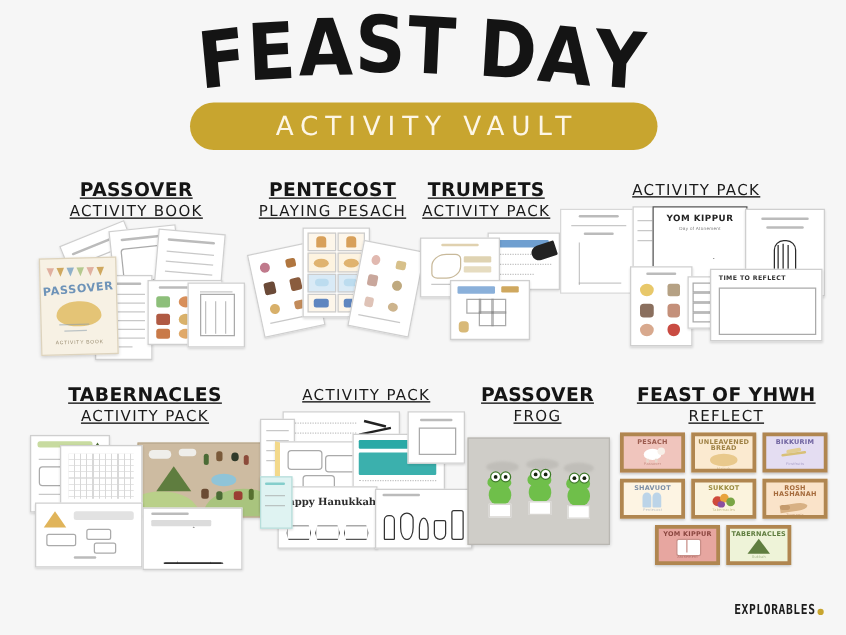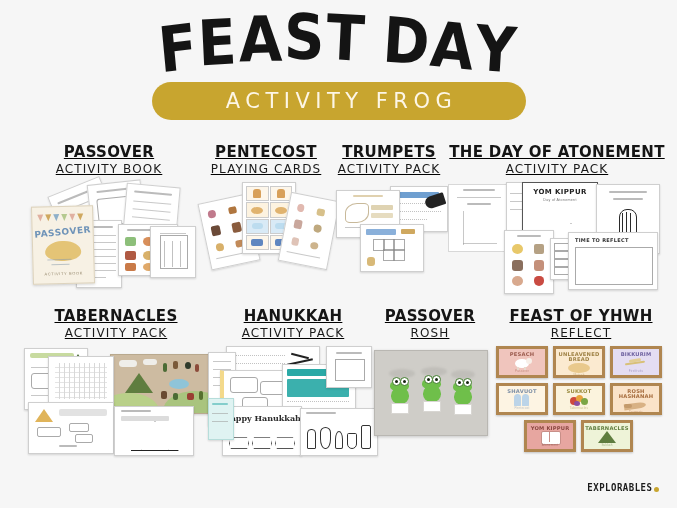--- a/index.html
+++ b/index.html
@@ -177,21 +177,21 @@
 <body>
 
 <div class="page">
 
   <div class="header">
     <div class="title">
       <span class="t1">F</span><span class="t2">E</span><span class="t3">A</span><span class="t4">S</span><span class="t5">T</span><span class="gap"></span><span class="t6">D</span><span class="t7">A</span><span class="t8">Y</span>
     </div>
   </div>
   <div class="pill">
-    <div class="pill-text">ACTIVITY FROG</div>
+    <div class="pill-text">ACTIVITY VAULT</div>
   </div>
 
   <div class="block" style="left:24px;top:144px;width:170px;">
     <div class="blk-title">PASSOVER</div>
     <div class="blk-sub">ACTIVITY BOOK</div>
     <div class="thumb" style="height:120px;">
 
       <div class="sheet" style="left:34px;top:2px;width:54px;height:66px;transform:rotate(-22deg);">
         <div class="txtline" style="left:6px;top:8px;width:34px;"></div>
         <div class="ln" style="left:6px;top:18px;width:40px;"></div>
@@ -260,21 +260,21 @@
           <div class="ln" style="left:0;top:2px;width:24px;background:#8a9cab;"></div>
           <div class="ln" style="left:4px;top:7px;width:18px;background:#8a9cab;"></div>
         </div>
         <div class="pv-small">ACTIVITY BOOK</div>
       </div>
     </div>
   </div>
 
   <div class="block" style="left:196px;top:144px;width:140px;">
     <div class="blk-title">PENTECOST</div>
-    <div class="blk-sub">PLAYING CARDS</div>
+    <div class="blk-sub">PLAYING PESACH</div>
     <div class="thumb" style="height:110px;">
 
       <div class="sheet" style="left:8px;top:16px;width:48px;height:66px;transform:rotate(-12deg);">
         <div class="sq" style="left:7px;top:8px;width:8px;height:8px;background:#c07a8c;border-radius:50%;"></div>
         <div class="sq" style="left:28px;top:9px;width:8px;height:7px;background:#b0763f;"></div>
         <div class="sq" style="left:7px;top:24px;width:9px;height:10px;background:#6b4a38;"></div>
         <div class="sq" style="left:28px;top:25px;width:9px;height:10px;background:#8a5c3e;"></div>
         <div class="sq" style="left:8px;top:42px;width:8px;height:8px;background:#d8b06a;border-radius:50%;"></div>
         <div class="sq" style="left:28px;top:43px;width:8px;height:7px;background:#c28b5a;"></div>
         <div class="ln" style="left:6px;top:56px;width:34px;"></div>
@@ -349,21 +349,20 @@
         <div class="bx" style="left:22px;top:14px;width:10px;height:10px;"></div>
         <div class="bx" style="left:32px;top:14px;width:10px;height:10px;"></div>
         <div class="bx" style="left:22px;top:24px;width:10px;height:10px;"></div>
         <div class="bx" style="left:32px;top:24px;width:10px;height:10px;"></div>
         <div class="sq" style="left:6px;top:32px;width:8px;height:9px;background:#d8b978;border-radius:3px;"></div>
       </div>
     </div>
   </div>
 
   <div class="block" style="left:444px;top:144px;width:226px;">
-    <div class="blk-title">THE DAY OF ATONEMENT</div>
     <div class="blk-sub">ACTIVITY PACK</div>
     <div class="thumb" style="height:120px;">
 
       <div class="sheet" style="left:4px;top:2px;width:60px;height:66px;border-color:#d8d8d8;box-shadow:none;">
         <div class="txtline" style="left:14px;top:4px;width:32px;"></div>
         <div class="ln" style="left:8px;top:12px;width:44px;"></div>
         <div class="txtline" style="left:18px;top:18px;width:24px;"></div>
         <div class="ln" style="left:14px;top:26px;width:1px;height:34px;background:#9a9a9a;"></div>
         <div class="ln" style="left:14px;top:58px;width:34px;"></div>
       </div>
@@ -473,21 +472,20 @@
         <div style="position:absolute;left:16px;top:16px;width:46px;height:28px;">
           <div style="position:absolute;left:0;bottom:0;width:46px;height:28px;clip-path:polygon(50% 0,100% 100%,0 100%);border:1px solid #222;"></div>
           <div style="position:absolute;left:10px;bottom:0;width:26px;height:28px;clip-path:polygon(50% 0,100% 100%,0 100%);border-left:1px solid #444;border-right:1px solid #444;"></div>
           <div style="position:absolute;left:0;bottom:0;width:46px;height:1px;background:#222;"></div>
         </div>
       </div>
     </div>
   </div>
 
   <div class="block" style="left:208px;top:308px;width:170px;">
-    <div class="blk-title">HANUKKAH</div>
     <div class="blk-sub">ACTIVITY PACK</div>
     <div class="thumb" style="height:112px;">
 
       <div class="sheet" style="left:18px;top:0px;width:92px;height:62px;">
         <div class="lnd" style="left:6px;top:8px;width:52px;"></div>
         <div class="lnd" style="left:6px;top:16px;width:52px;"></div>
         <div class="lnd" style="left:6px;top:24px;width:40px;"></div>
         <div style="position:absolute;left:60px;top:6px;width:26px;height:22px;">
           <div style="position:absolute;left:0;top:8px;width:26px;height:2px;background:#222;transform:rotate(-12deg);"></div>
           <div style="position:absolute;left:4px;top:2px;width:18px;height:2px;background:#222;transform:rotate(14deg);"></div>
@@ -544,21 +542,21 @@
       <div class="sheet" style="left:0px;top:52px;width:24px;height:40px;background:#dff3f2;border-color:#b6ddda;">
         <div class="txtline" style="left:3px;top:4px;width:16px;background:#2aa9a6;"></div>
         <div class="ln" style="left:3px;top:14px;width:16px;"></div>
         <div class="ln" style="left:3px;top:22px;width:16px;"></div>
       </div>
     </div>
   </div>
 
   <div class="block" style="left:374px;top:308px;width:112px;">
     <div class="blk-title">PASSOVER</div>
-    <div class="blk-sub">ROSH</div>
+    <div class="blk-sub">FROG</div>
     <div class="thumb" style="height:90px;">
       <div class="photo" style="left:0px;top:4px;width:112px;height:84px;">
         <div class="shadowblob" style="left:14px;top:18px;width:26px;height:9px;"></div>
         <div class="shadowblob" style="left:46px;top:16px;width:26px;height:9px;"></div>
         <div class="shadowblob" style="left:76px;top:19px;width:24px;height:9px;"></div>
 
         <div class="frog" style="left:14px;top:26px;">
           <div class="frog-body" style="left:2px;top:10px;"></div>
           <div class="frog-head" style="left:1px;top:3px;"></div>
           <div class="eye" style="left:3px;top:0px;">

